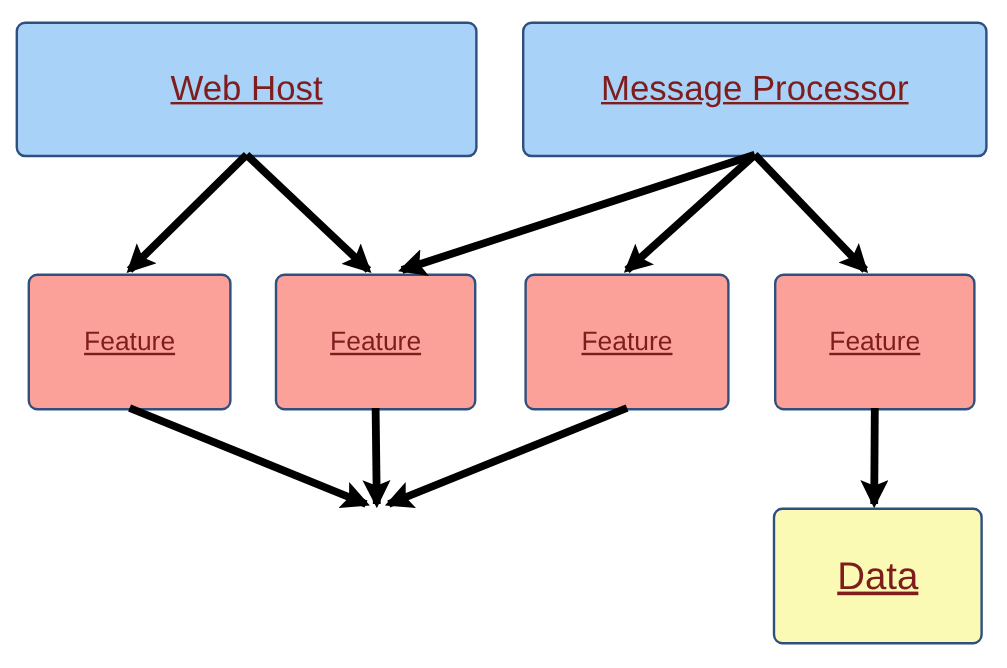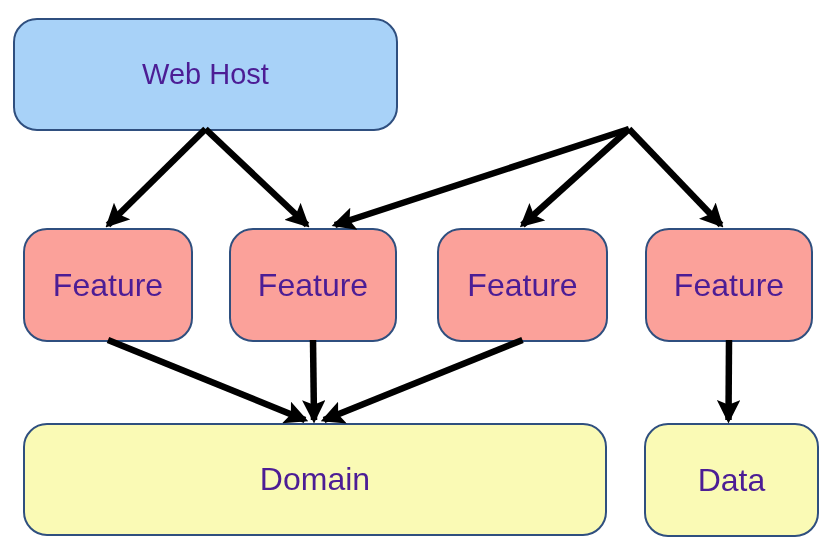--- a/index.html
+++ b/index.html
@@ -12,33 +12,34 @@
     width: 839px;
     height: 557px;
     background: #ffffff;
     overflow: hidden;
     font-family: "Liberation Sans", "DejaVu Sans", sans-serif;
   }
   .node {
     position: absolute;
     box-sizing: border-box;
     border: 2.5px solid #2F4F7F;
-    border-radius: 24px;
+    border-radius: 8px;
     display: flex;
     align-items: center;
     justify-content: center;
-    color: #4c1d95;
+    color: #7f1d1d;
+    text-decoration: underline;
   }
   .node-blue   { background: #A8D2F8; }
   .node-red    { background: #FBA19A; }
   .node-yellow { background: #FAFAB5; }
 
   .node-label { white-space: nowrap; }
   .size-top     { font-size: 29px; }
-  .size-feature { font-size: 32px; }
+  .size-feature { font-size: 22px; }
   .size-bottom  { font-size: 32px; }
 
   
   #n-web-host          { left: 13px;  top: 18px;  width: 385px; height: 113px; }
   #n-message-processor { left: 435px; top: 18px;  width: 388px; height: 113px; }
   #n-feature-1         { left: 23px;  top: 228px; width: 170px; height: 114px; }
   #n-feature-2         { left: 229px; top: 228px; width: 168px; height: 114px; }
   #n-feature-3         { left: 437px; top: 228px; width: 171px; height: 114px; }
   #n-feature-4         { left: 645px; top: 228px; width: 168px; height: 114px; }
   #n-domain            { left: 23px;  top: 423px; width: 584px; height: 113px; }
@@ -54,40 +55,40 @@
 </style>
 </head>
 <body>
 
 <div id="canvas">
 
   <div class="node node-blue size-top" id="n-web-host">
     <span class="node-label">Web Host</span>
   </div>
 
+  <div class="node node-blue size-top" id="n-message-processor">
+    <span class="node-label">Message Processor</span>
+  </div>
 
   <div class="node node-red size-feature" id="n-feature-1">
     <span class="node-label">Feature</span>
   </div>
 
   <div class="node node-red size-feature" id="n-feature-2">
     <span class="node-label">Feature</span>
   </div>
 
   <div class="node node-red size-feature" id="n-feature-3">
     <span class="node-label">Feature</span>
   </div>
 
   <div class="node node-red size-feature" id="n-feature-4">
     <span class="node-label">Feature</span>
   </div>
 
-  <div class="node node-yellow size-bottom" id="n-domain">
-    <span class="node-label">Domain</span>
-  </div>
 
   <div class="node node-yellow size-bottom" id="n-data">
     <span class="node-label">Data</span>
   </div>
 
   <svg id="edge-svg" viewBox="0 0 839 557" xmlns="http://www.w3.org/2000/svg">
     <defs>
       <marker id="arrowhead" viewBox="0 0 10 10" refX="8.5" refY="5" markerWidth="3.6" markerHeight="3.6" orient="auto" markerUnits="strokeWidth">
         <path d="M 0 0 L 10 5 L 0 10 L 2 5 Z" fill="#000000"></path>
       </marker>

